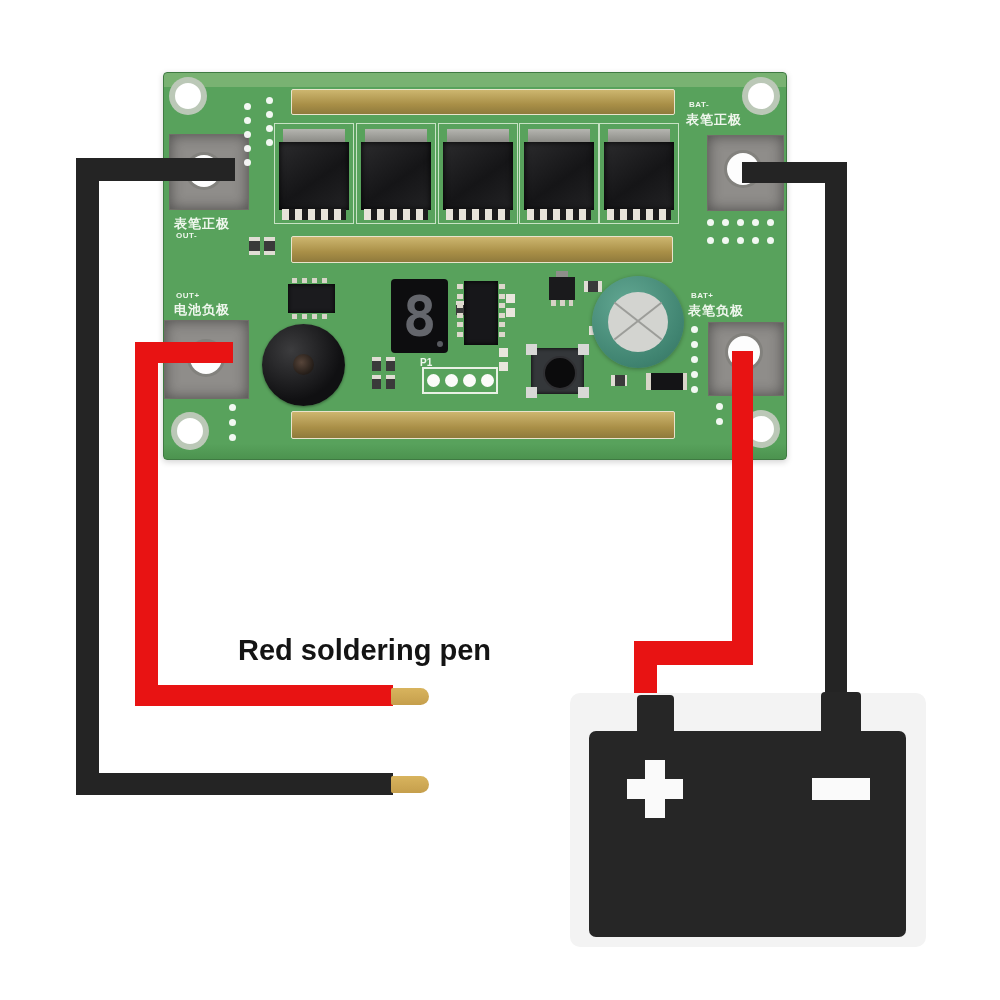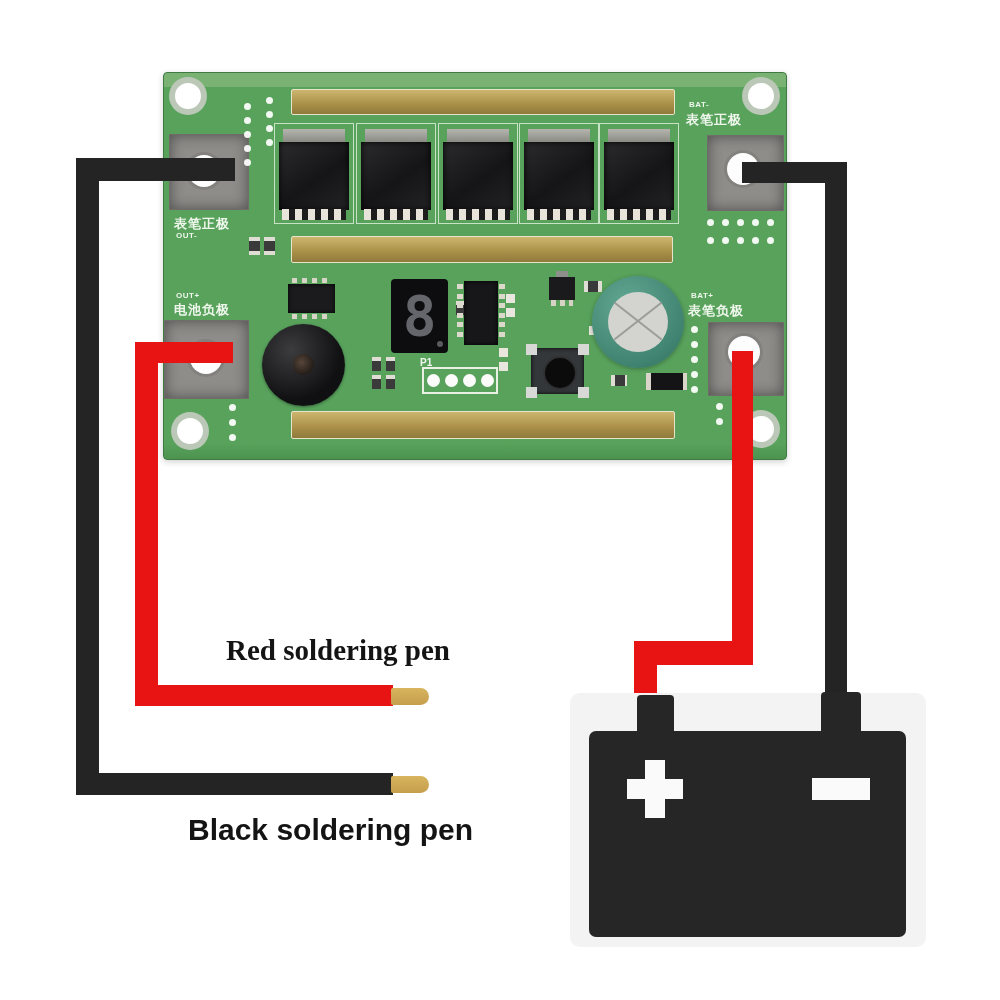--- a/index.html
+++ b/index.html
@@ -256,15 +256,14 @@
   <div class="bat-term" style="left:821px;top:692px;width:40px;height:43px;"></div>
   <div class="bat-body"></div>
   <div>
     <div class="bat-sym" style="left:627px;top:779px;width:56px;height:20px;"></div>
     <div class="bat-sym" style="left:645px;top:760px;width:20px;height:58px;"></div>
   </div>
   <div>
     <div class="bat-sym" style="left:812px;top:778px;width:58px;height:22px;"></div>
   </div>
 
-  <div class="anno" style="left:226px;top:634px;font-size:29px;font-family:Liberation Serif, serif;">Red soldering pen</div>
-  <div class="anno" style="left:188px;top:813px;font-size:30px;">Black soldering pen</div>
+  <div class="anno" style="left:238px;top:634px;font-size:29px;">Red soldering pen</div>
 </div>
 
 </body></html>

